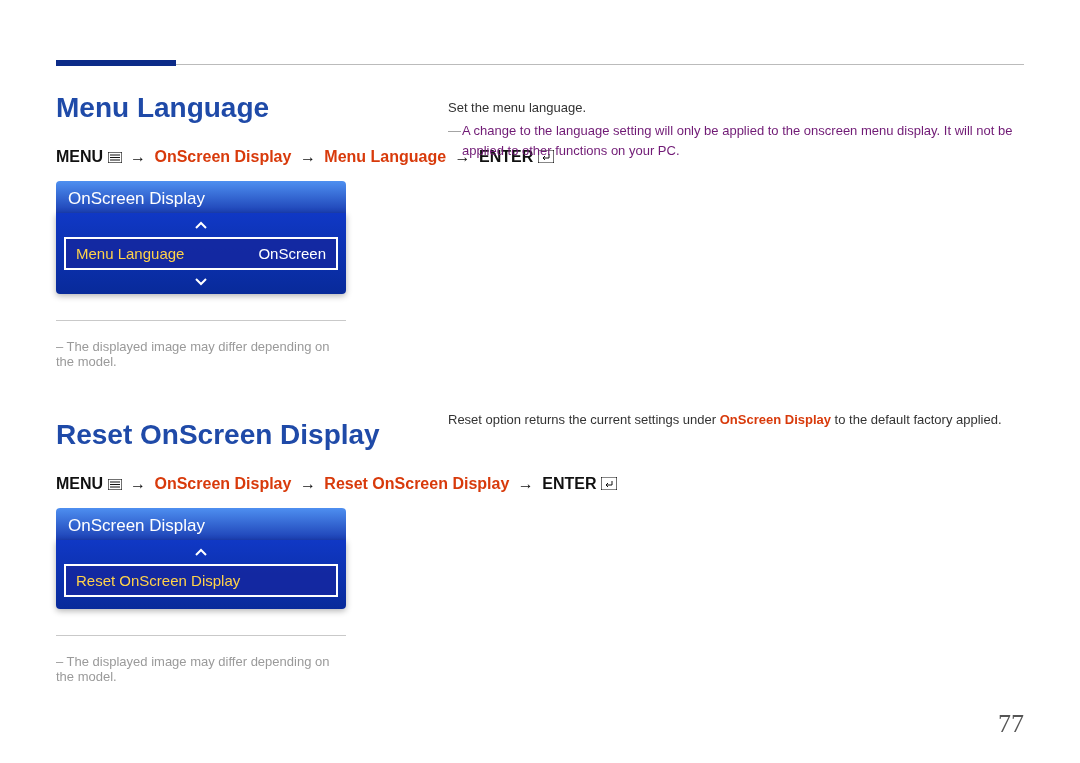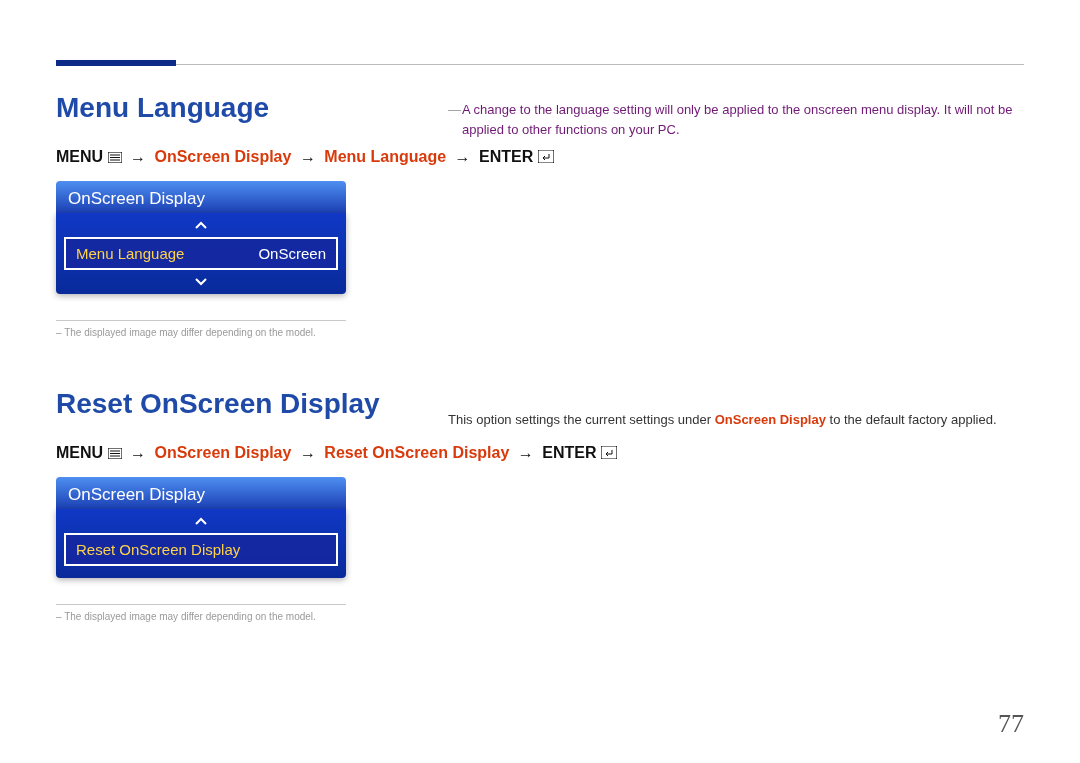--- a/index.html
+++ b/index.html
@@ -18,21 +18,21 @@
   .osd { width: 290px; }
   .osd-header { background: linear-gradient(to bottom, #4e8ff0, #1b3fb4); color: #fff; font-size: 17px; padding: 8px 12px 4px; border-top-left-radius: 4px; border-top-right-radius: 4px; }
   .osd-body { background: linear-gradient(to bottom, #1038c5, #082a9a); color: #fff; padding: 2px 0 2px; border-radius: 0 0 4px 4px; box-shadow: 0 2px 6px rgba(0,0,0,0.3); }
   .osd-arrow-row { text-align: center; height: 22px; line-height: 22px; color: #fff; font-size: 14px; }
   .osd-item { margin: 0 8px; padding: 6px 10px; display: flex; justify-content: space-between; align-items: center; font-size: 15px; }
   .osd-item.selected { border: 2px solid #fff; background: rgba(20, 40, 160, 0.9); }
   .osd-item .label { color: #ffd24a; }
   .osd-item .value { color: #fff; }
 
   .divider-thin { border-top: 1px solid #c9c9c9; margin-top: 26px; width: 290px; }
-  .footnote { font-size: 10px; color: #9a9a9a; margin-top: 6px; width: 290px; }
+  .footnote { font-size: 13px; color: #9a9a9a; margin-top: 18px; width: 290px; }
   .footnote::before { content: "– "; }
 
   .section2 { margin-top: 50px; }
 
   .right-line { font-size: 13px; color: #333; margin-bottom: 6px; }
   .right-note { font-size: 13px; color: #701a75; position: relative; padding-left: 14px; line-height: 1.5; }
   .right-note::before { content: "―"; position: absolute; left: 0; top: 0; color: #999; }
   .right-line .em { color: #d83a0b; font-weight: 700; }
 
   .right-sec2 { position: absolute; top: 312px; }
@@ -152,24 +152,25 @@
         </div>
       </div>
 
       <div class="divider-thin"></div>
       <div class="footnote">The displayed image may differ depending on the model.</div>
     </div>
   </div>
 
   <div class="right-col">
     <div>
+      <div class="right-line">Set the menu language.</div>
       <div class="right-note">A change to the language setting will only be applied to the onscreen menu display. It will not be applied to other functions on your PC.</div>
     </div>
 
     <div class="right-sec2">
       <div class="right-line">
-        <span>This option settings the current settings under </span><span class="em">OnScreen Display</span><span> to the default factory applied.</span>
+        <span>Reset option returns the current settings under </span><span class="em">OnScreen Display</span><span> to the default factory applied.</span>
       </div>
     </div>
   </div>
 
   <div class="page-num">77</div>
 </div>
 
 </body></html>

